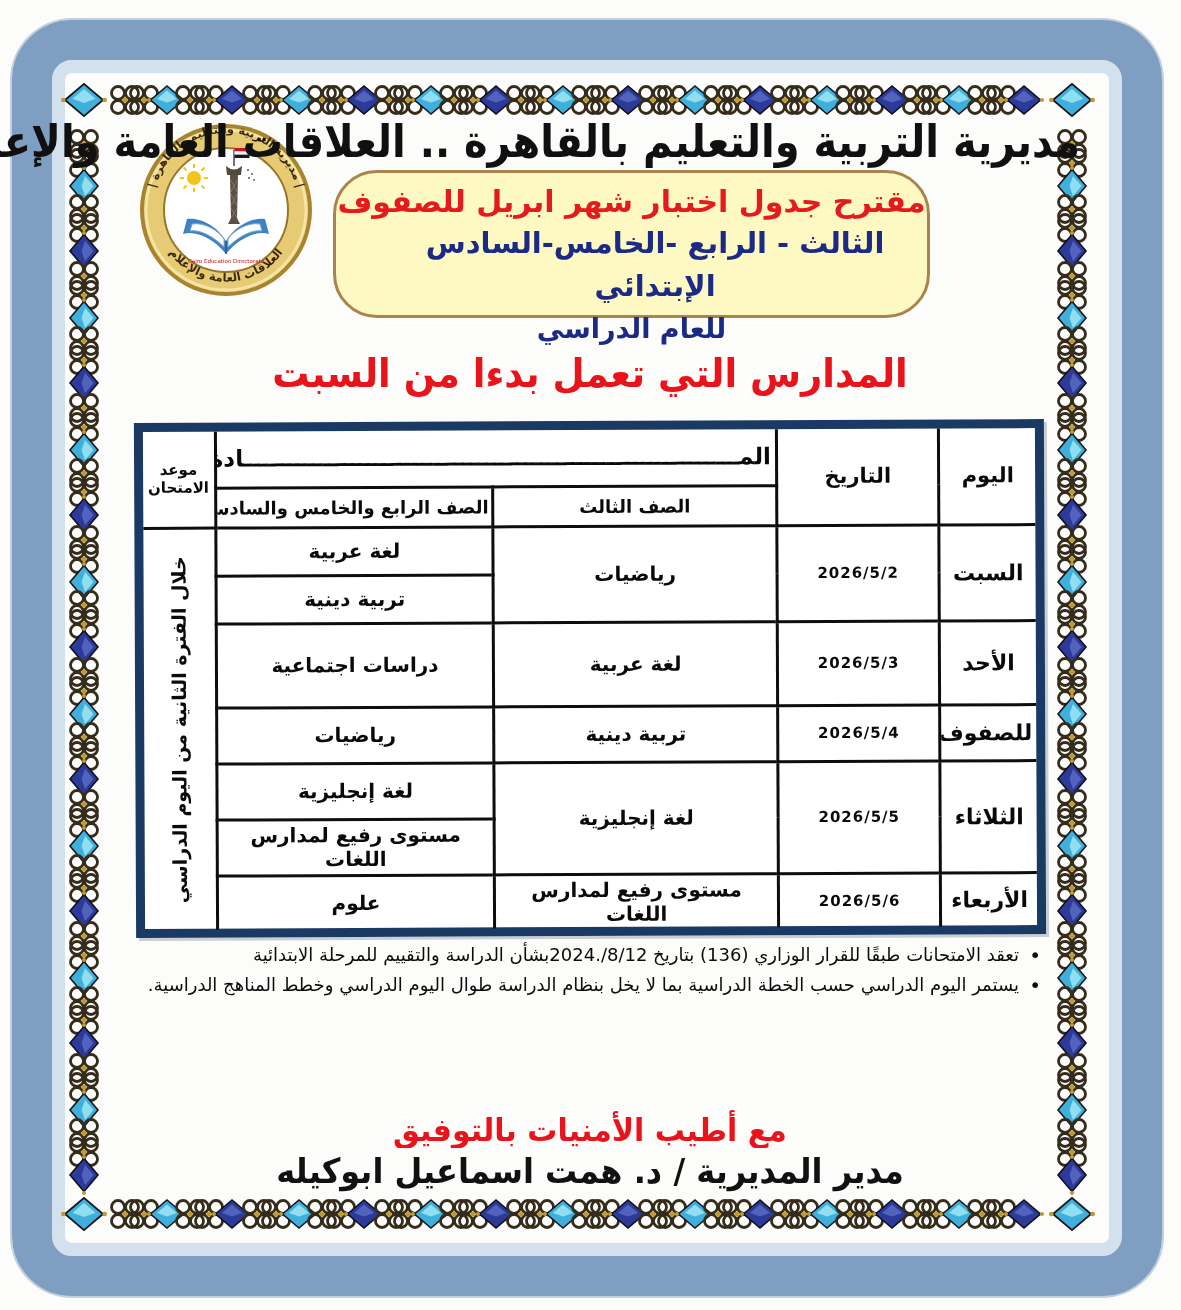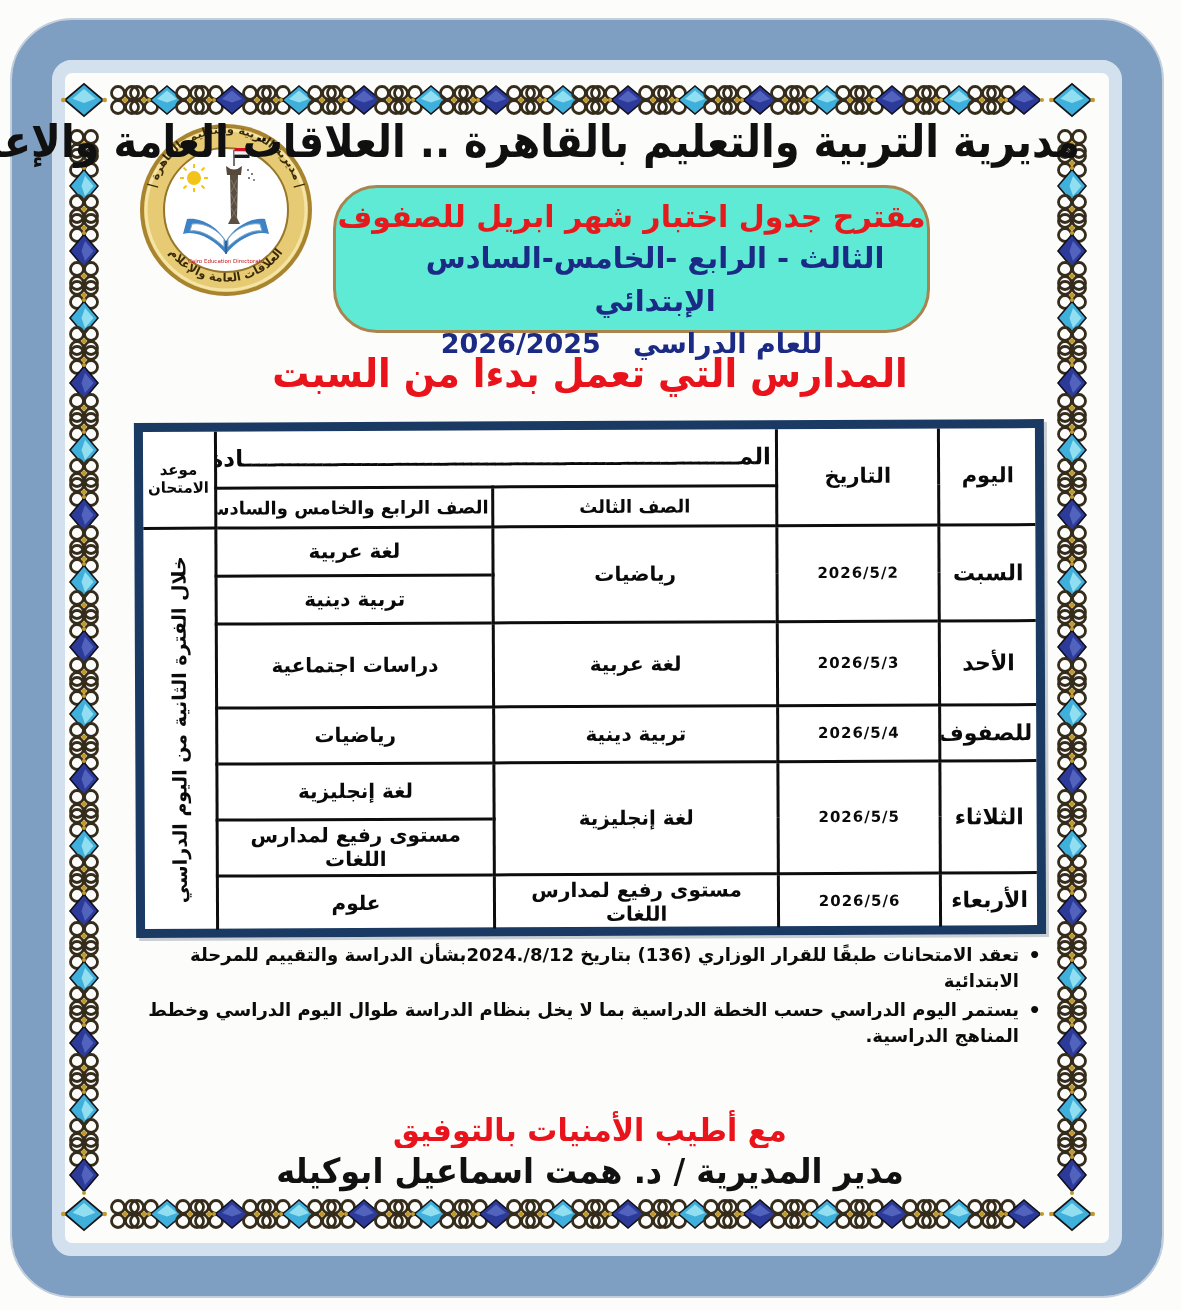--- a/index.html
+++ b/index.html
@@ -6,22 +6,22 @@
   #page{position:relative;width:1181px;height:1310px;background:#fcfcfa;overflow:hidden;
         font-family:"DejaVu Sans",sans-serif;}
   .blue-frame{position:absolute;left:12px;top:20px;width:1150px;height:1276px;
         border:40px solid #7e9ec2;border-radius:60px;box-sizing:border-box;
         box-shadow:inset 0 0 0 13px #d3e1ef,0 0 0 2px #c4cfdd;}
   .ornament{position:absolute;left:0;top:0;pointer-events:none;}
   .logo-wrap{position:absolute;left:138px;top:122px;width:176px;height:176px;}
   .doc-title{position:absolute;left:288px;top:118px;width:792px;text-align:center;
         direction:rtl;font-size:40px;font-weight:bold;color:#101010;transform:scaleY(1.12);
         white-space:nowrap;}
-  .banner{position:absolute;left:333px;top:185px;width:597px;height:148px;box-sizing:border-box;
-        background:#5eead4;border:3px solid #a8854e;border-radius:44px;text-align:center;
+  .banner{position:absolute;left:333px;top:170px;width:597px;height:148px;box-sizing:border-box;
+        background:#fef9c3;border:3px solid #a8854e;border-radius:44px;text-align:center;
         direction:rtl;padding-top:9px;}
   .banner .l1{color:#e51a1c;font-size:30px;font-weight:bold;line-height:40px;}
   .banner .l2{color:#1b2a85;font-size:29px;font-weight:bold;line-height:43px;margin-left:47px;}
   .banner .l3{color:#1b2a85;font-size:27px;font-weight:bold;line-height:42px;
         display:flex;justify-content:center;gap:32px;direction:rtl;}
   .subtitle{position:absolute;left:190px;top:352px;width:800px;text-align:center;direction:rtl;
         font-size:37px;font-weight:bold;color:#e8131b;transform:scaleY(1.06);}
   .table-frame{position:absolute;left:135px;top:421px;width:910px;height:515px;box-sizing:border-box;
         border:9px solid #1a3a63;background:#fff;transform:rotate(-0.25deg);
         box-shadow:3px 3px 0 rgba(25,45,75,.22);}
@@ -35,21 +35,21 @@
   .h-subject{font-size:23px;white-space:nowrap;}
   .h-time{font-size:15px;line-height:1.25;padding:0 1px;}
   .h-grade{font-size:18px;white-space:nowrap;}
   .c-day{font-size:22px;}
   .c-date{font-size:15px;letter-spacing:1px;}
   .c-subj{font-size:20px;}
   .vcell{position:relative;}
   .vtext{position:absolute;top:50%;left:50%;transform:translate(-50%,-50%) rotate(-90deg);
         white-space:nowrap;font-size:19px;font-weight:bold;}
   .notes{position:absolute;left:120px;top:942px;width:925px;direction:rtl;list-style:none;
-        margin:0;padding:0;font-size:18px;font-weight:bold;color:#0b0b0b;line-height:1.42;}
+        margin:0;padding:0;font-size:18px;font-weight:normal;color:#0b0b0b;line-height:1.42;}
   .notes li{position:relative;padding-right:26px;margin-bottom:4px;text-align:right;}
   .notes li::before{content:"\2022";position:absolute;right:4px;top:-1px;font-size:20px;}
   .wishes{position:absolute;left:140px;top:1112px;width:900px;text-align:center;direction:rtl;
         font-size:30px;font-weight:bold;color:#e8131b;transform:scaleY(1.05);}
   .signature{position:absolute;left:90px;top:1152px;width:1000px;text-align:center;direction:rtl;
         font-size:32px;font-weight:bold;color:#111;transform:scaleY(1.08);}
 </style>
 </head>
 <body>
 
@@ -184,21 +184,20 @@
     </svg>
   </div>
 
   <div class="doc-title">مديرية التربية والتعليم بالقاهرة .. العلاقات العامة والإعلام</div>
 
   <div class="banner">
     <div class="l1">مقترح جدول اختبار شهر ابريل للصفوف</div>
     <div class="l2">الثالث - الرابع -الخامس-السادس الإبتدائي</div>
     <div class="l3">
       <span>للعام الدراسي</span>
-      <span>2026/2025</span>
     </div>
   </div>
 
   <div class="subtitle">المدارس التي تعمل بدءا من السبت</div>
 
   <div class="table-frame">
     <table>
       <colgroup>
         <col style="width:96px">
           <col style="width:162px">

